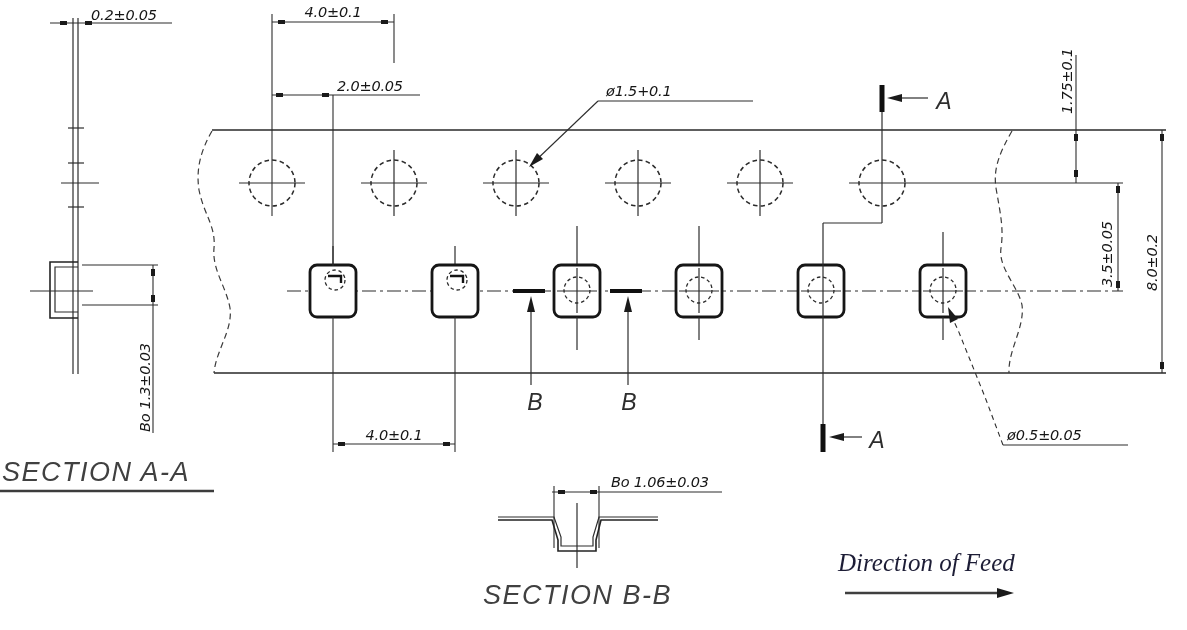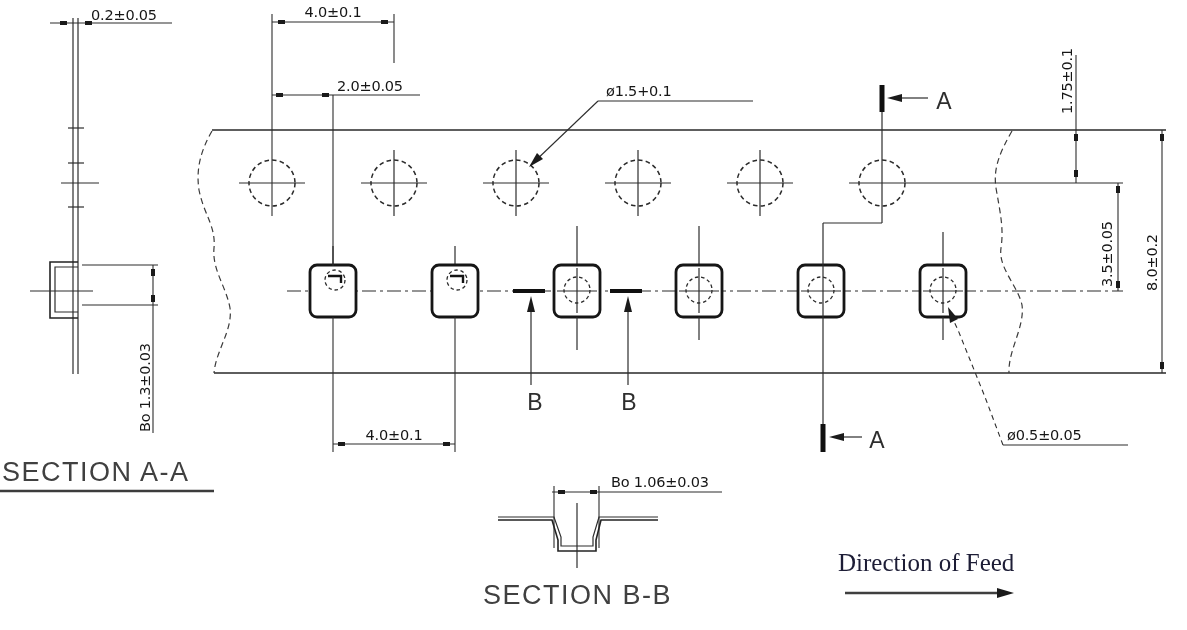--- a/index.html
+++ b/index.html
@@ -1,17 +1,17 @@
 <!DOCTYPE html>
 <html><head>
 <meta charset="utf-8">
 <style>
   html,body{margin:0;padding:0;background:#ffffff;}
   .stage{position:relative;width:1187px;height:610px;background:#fff;overflow:hidden;
-         font-family:"Liberation Sans",sans-serif;}
+         font-family:"Liberation Sans",sans-serif;font-style:italic;}
   svg{position:absolute;left:0;top:0;}
   .thin{stroke:#2d2d2d;stroke-width:1.2;fill:none;}
   .med{stroke:#232323;stroke-width:1.6;fill:none;}
   .bar{stroke:#101010;stroke-width:5;fill:none;}
   .edge{stroke:#5e5e5e;stroke-width:1.9;fill:none;}
   .brk{stroke:#3a3a3a;stroke-width:1.2;fill:none;stroke-dasharray:6 4;}
   .hole{stroke:#2a2a2a;stroke-width:1.5;fill:none;stroke-dasharray:4.5 3.2;}
   .ihole{stroke:#2a2a2a;stroke-width:1.3;fill:none;stroke-dasharray:3.5 2.8;}
   .cline{stroke:#2d2d2d;stroke-width:1.1;fill:none;stroke-dasharray:14 4 3 4;}
   .dim{stroke:#2d2d2d;stroke-width:1.1;fill:none;}

